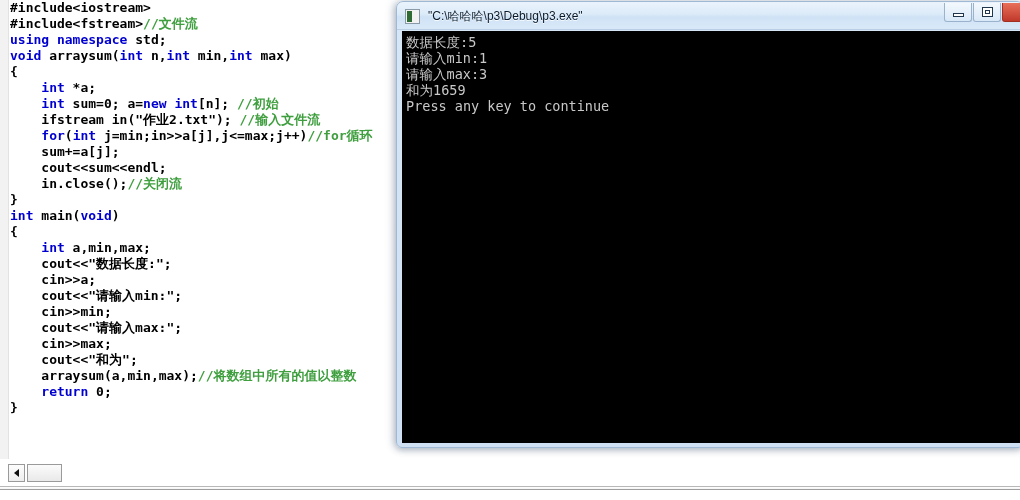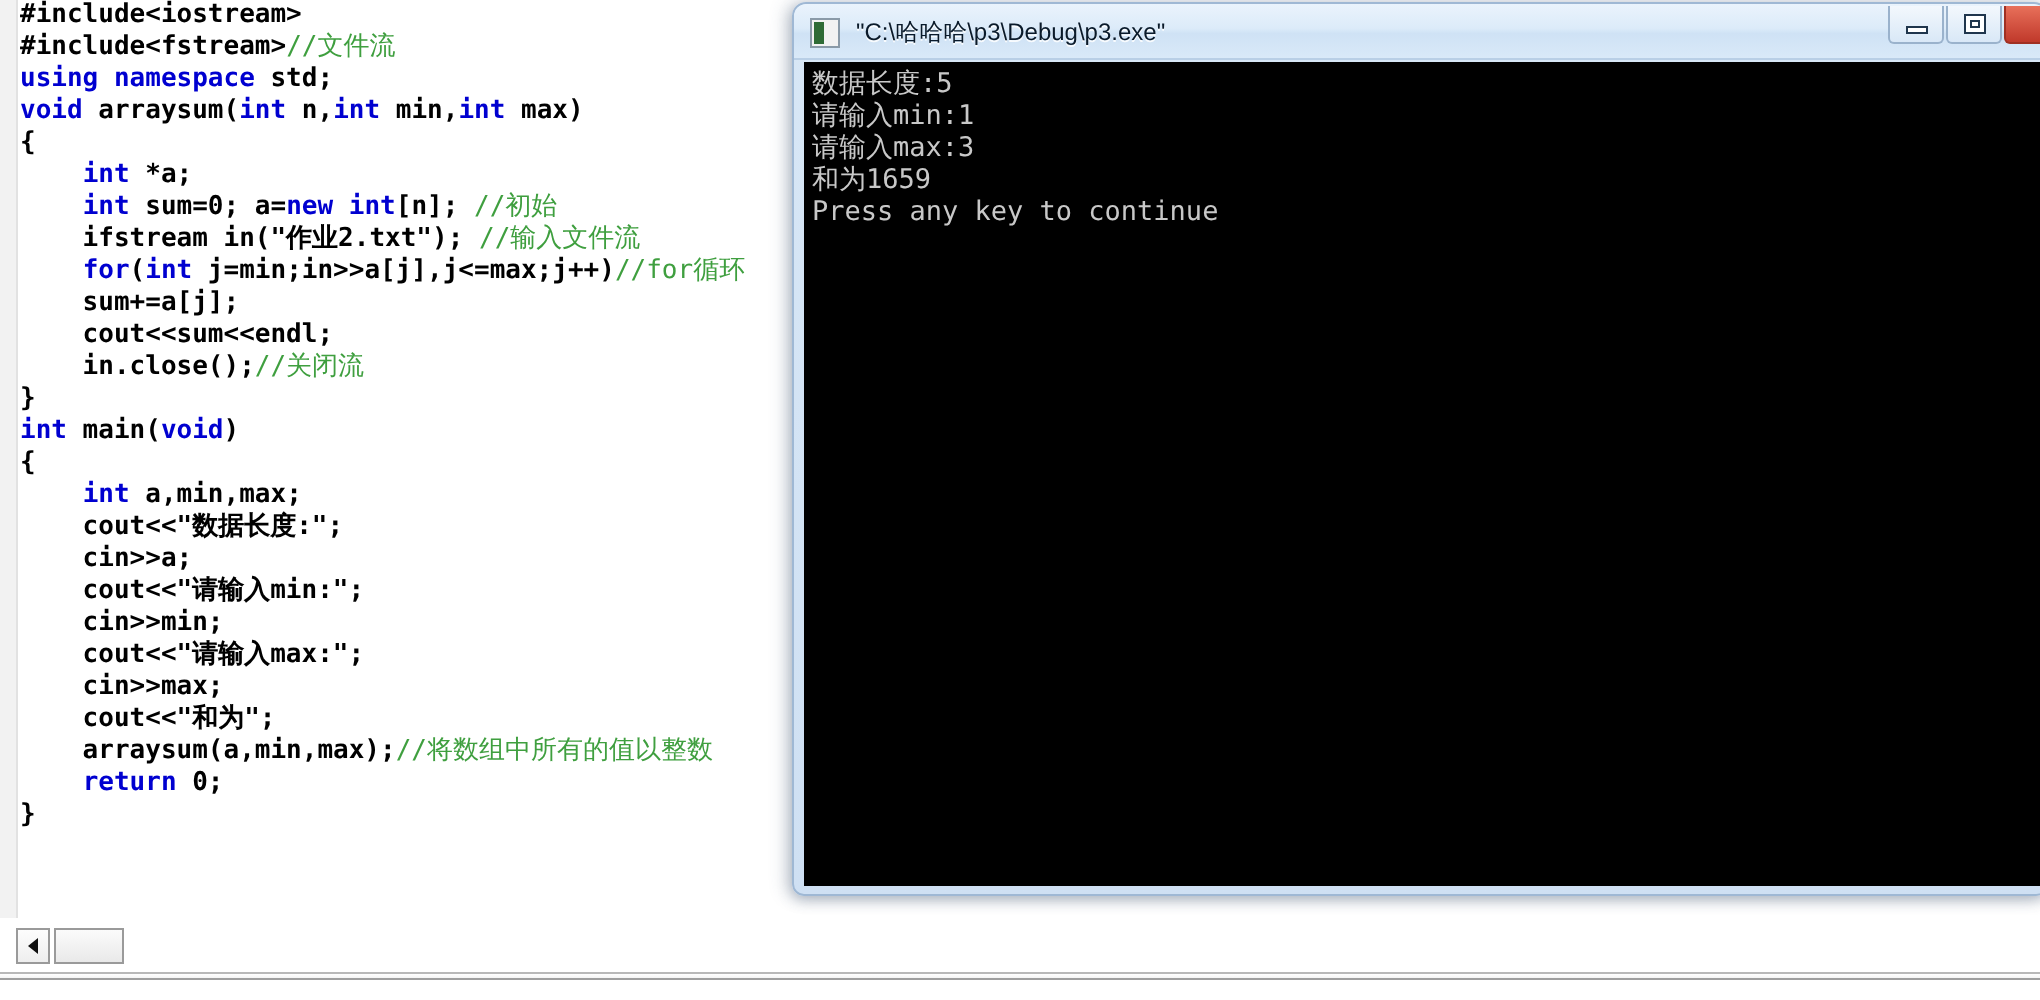--- a/index.html
+++ b/index.html
@@ -41,21 +41,21 @@
     line-height: 16px;
     font-weight: bold;
     color: #000000;
   }
   .code-line {
     height: 16px;
     line-height: 16px;
     white-space: pre;
   }
   .kw      { color: #0000d0; }
-  .cm      { color: #3f9f3f; font-weight: normal; }
+  .cm      { color: #3f9f3f; font-weight: bold; }
   .pp      { color: #000000; }
   .pl      { color: #000000; }
 
   
   #editor-hscroll {
     position: absolute;
     left: 0; top: 461px;
     width: 1020px; height: 24px;
     background: #ffffff;
   }

